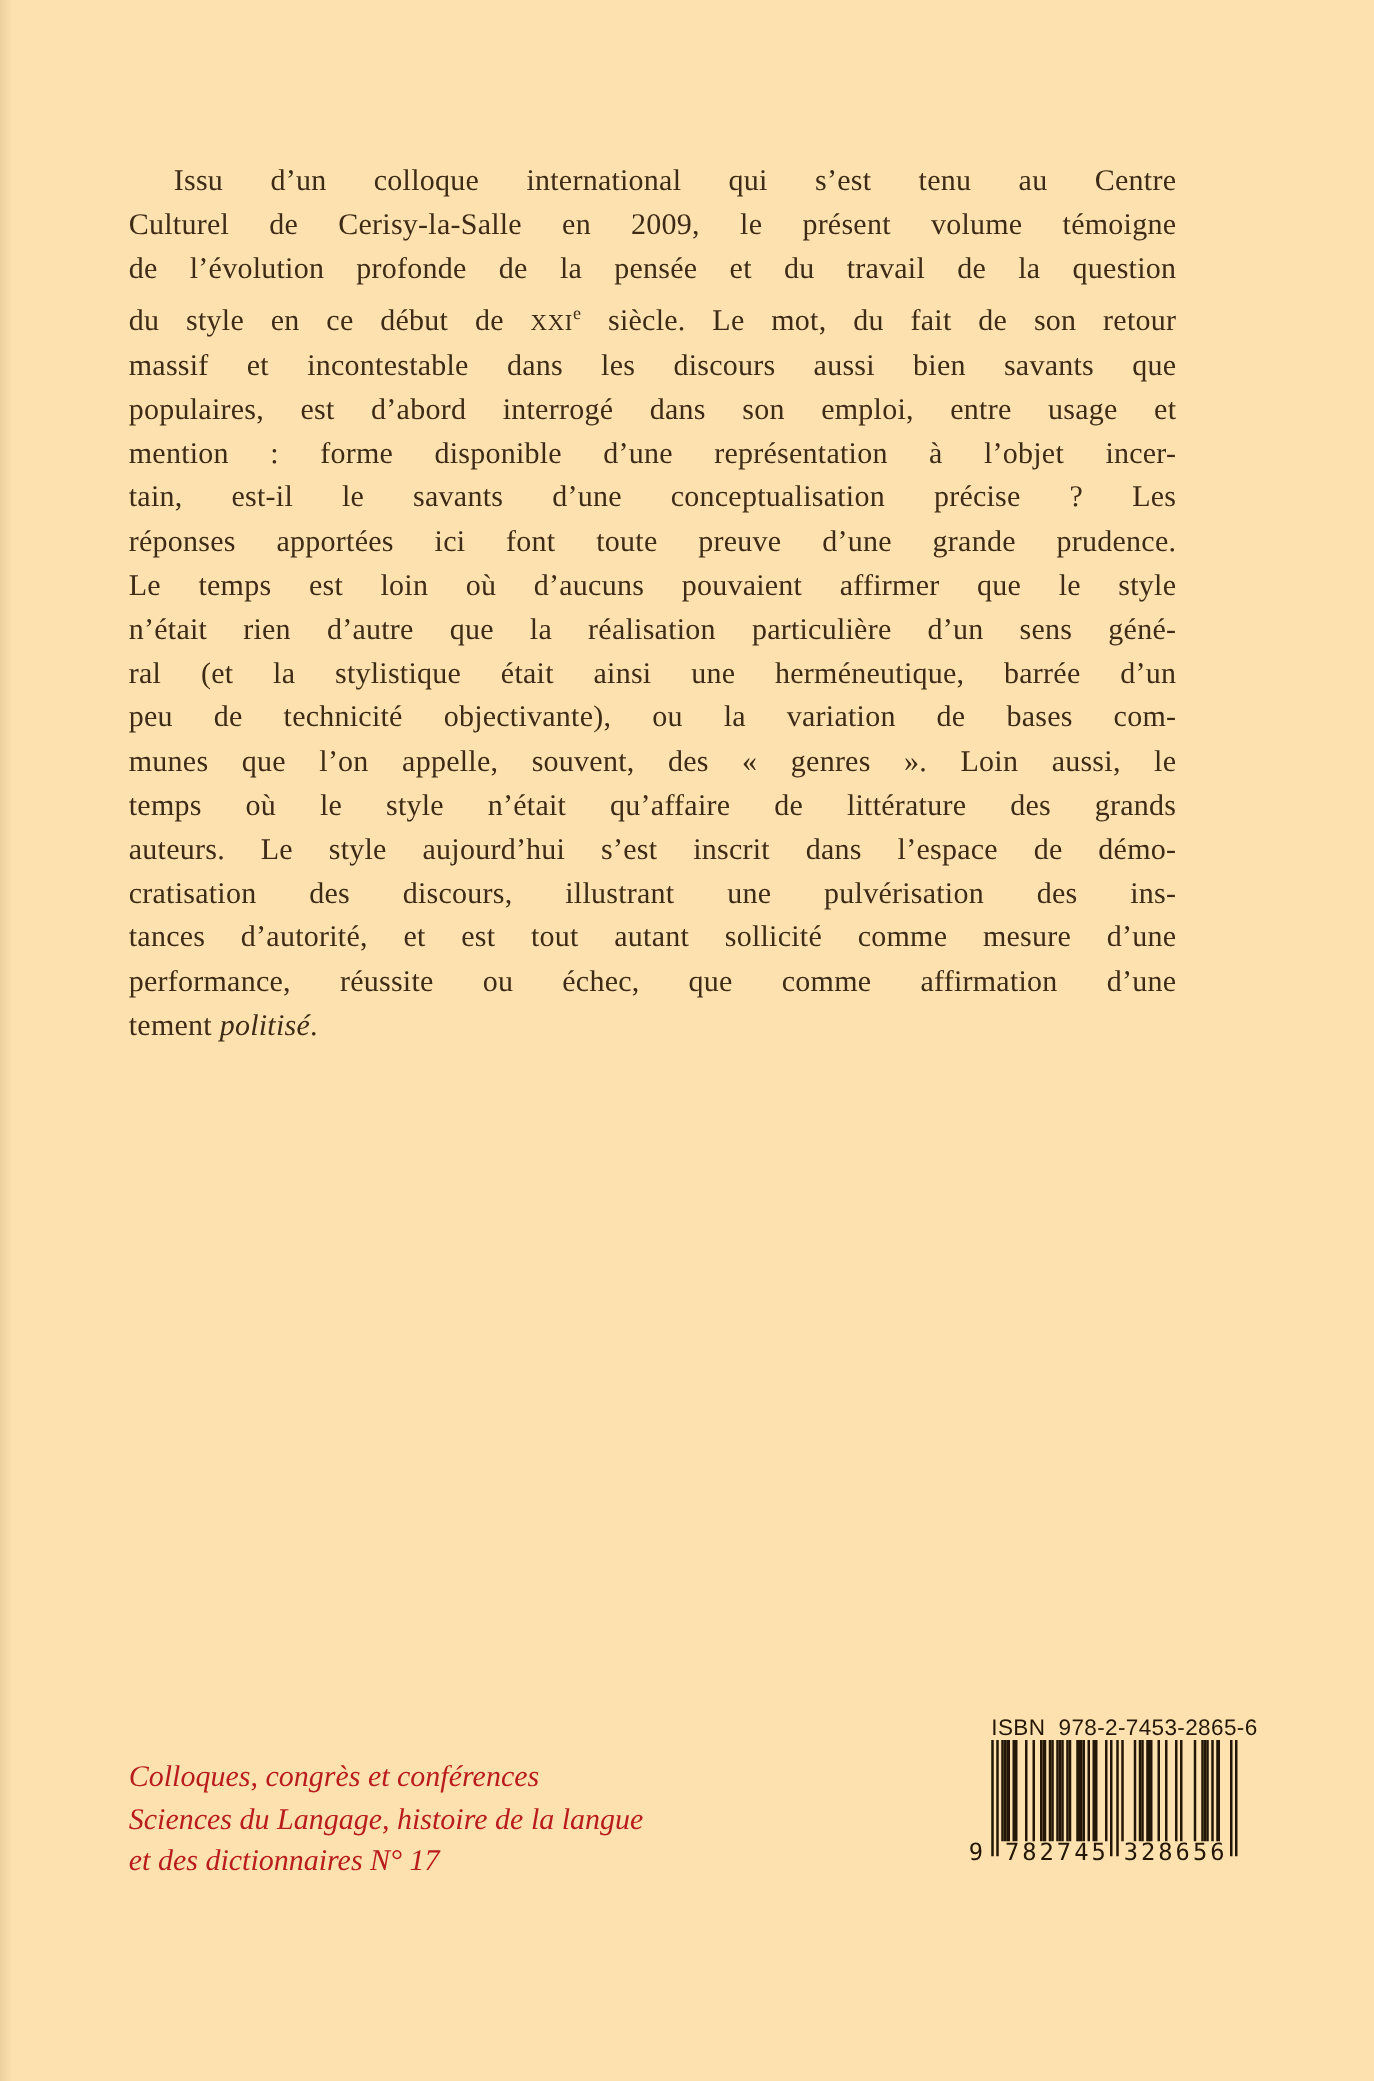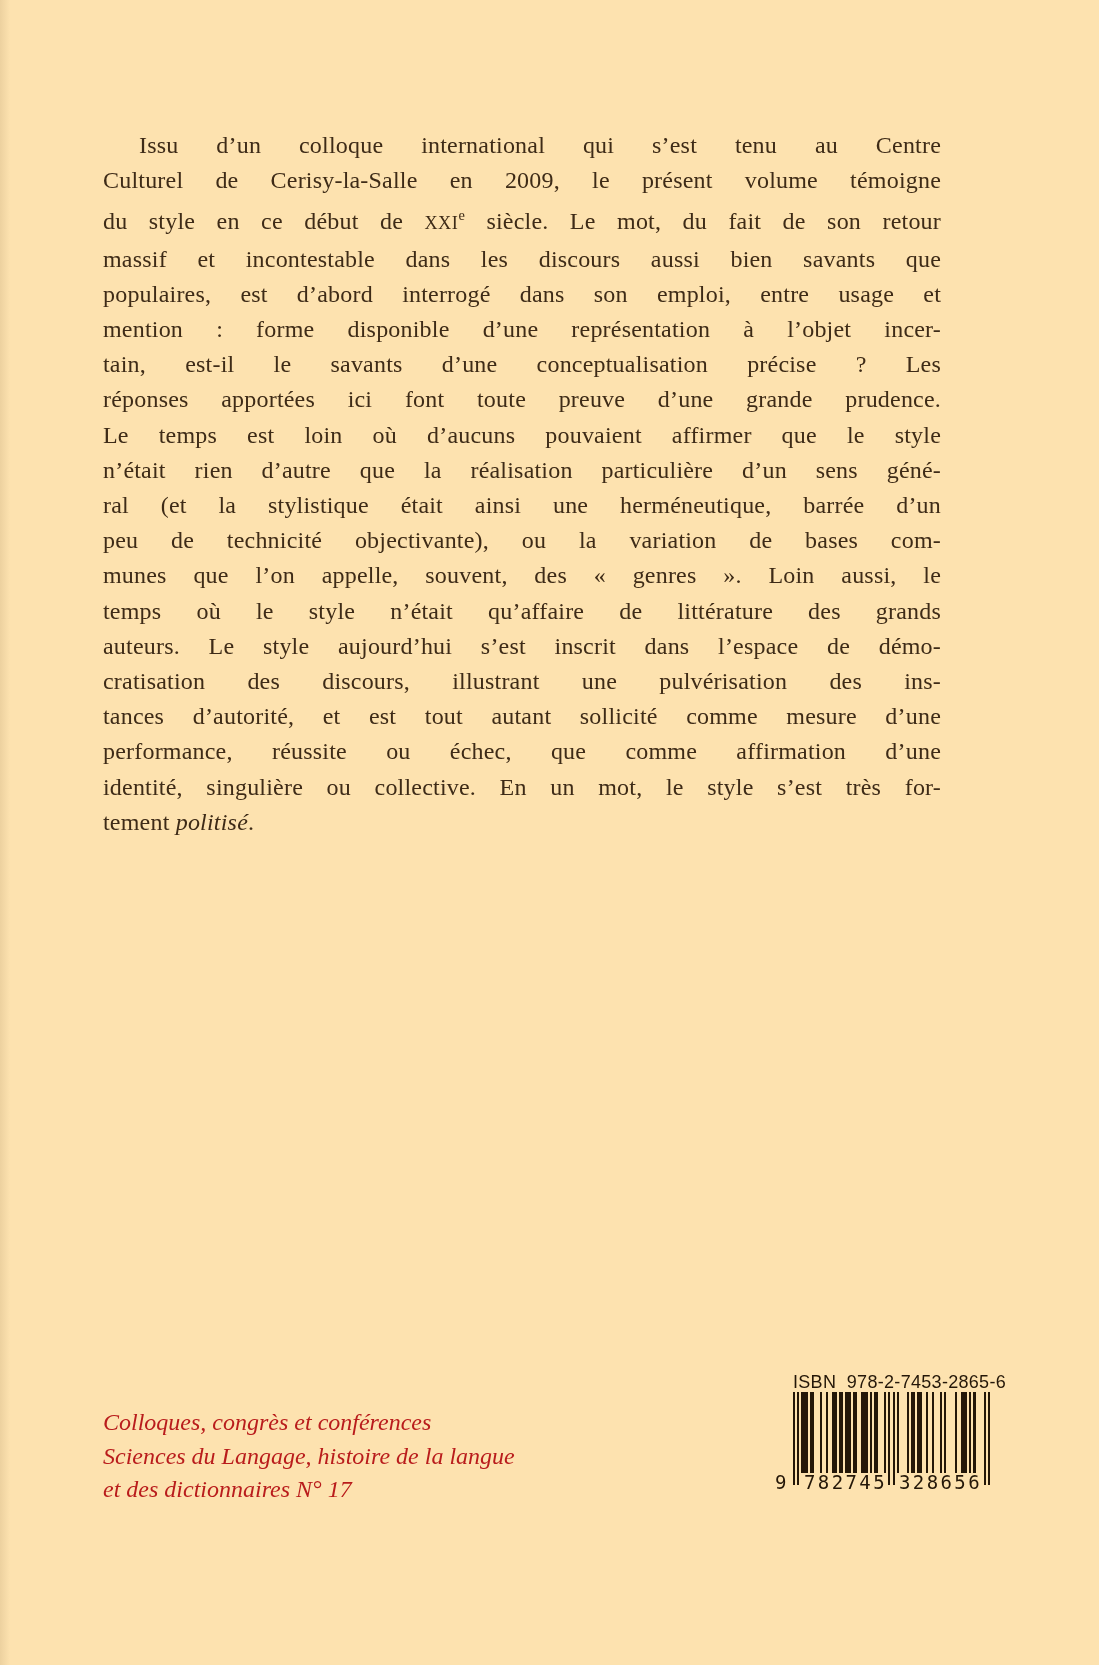--- a/index.html
+++ b/index.html
@@ -69,37 +69,37 @@
 </style>
 </head>
 <body>
 
 <div class="cover">
   <div class="spine-edge"></div>
 
   <div class="blurb" id="blurb">
       <div class="line indent"><span>Issu d’un colloque international qui s’est tenu au Centre</span></div>
       <div class="line"><span>Culturel de Cerisy-la-Salle en 2009, le présent volume témoigne</span></div>
+      <div class="line"><span>de l’évolution profonde de la pensée et du travail de la question</span></div>
       <div class="line"><span>du style en ce début de </span><span class="sc">xxi</span><span class="sup">e</span><span> siècle. Le mot, du fait de son retour</span></div>
       <div class="line"><span>massif et incontestable dans les discours aussi bien savants que</span></div>
       <div class="line"><span>populaires, est d’abord interrogé dans son emploi, entre usage et</span></div>
       <div class="line"><span>mention : forme disponible d’une représentation à l’objet incer-</span></div>
       <div class="line"><span>tain, est-il le savants d’une conceptualisation précise ? Les</span></div>
       <div class="line"><span>réponses apportées ici font toute preuve d’une grande prudence.</span></div>
       <div class="line"><span>Le temps est loin où d’aucuns pouvaient affirmer que le style</span></div>
       <div class="line"><span>n’était rien d’autre que la réalisation particulière d’un sens géné-</span></div>
       <div class="line"><span>ral (et la stylistique était ainsi une herméneutique, barrée d’un</span></div>
       <div class="line"><span>peu de technicité objectivante), ou la variation de bases com-</span></div>
       <div class="line"><span>munes que l’on appelle, souvent, des « genres ». Loin aussi, le</span></div>
       <div class="line"><span>temps où le style n’était qu’affaire de littérature des grands</span></div>
       <div class="line"><span>auteurs. Le style aujourd’hui s’est inscrit dans l’espace de démo-</span></div>
       <div class="line"><span>cratisation des discours, illustrant une pulvérisation des ins-</span></div>
       <div class="line"><span>tances d’autorité, et est tout autant sollicité comme mesure d’une</span></div>
       <div class="line"><span>performance, réussite ou échec, que comme affirmation d’une</span></div>
-      <div class="line"><span>identité, singulière ou collective. En un mot, le style s’est très for-</span></div>
       <div class="line noj"><span>tement </span><span class="it">politisé</span><span>.</span></div>
     </div>
 
   <div class="series" id="series">
       <div>Colloques, congrès et conférences</div>
       <div>Sciences du Langage, histoire de la langue</div>
       <div>et des dictionnaires N° 17</div>
     </div>
 
   <div class="isbn-block">

